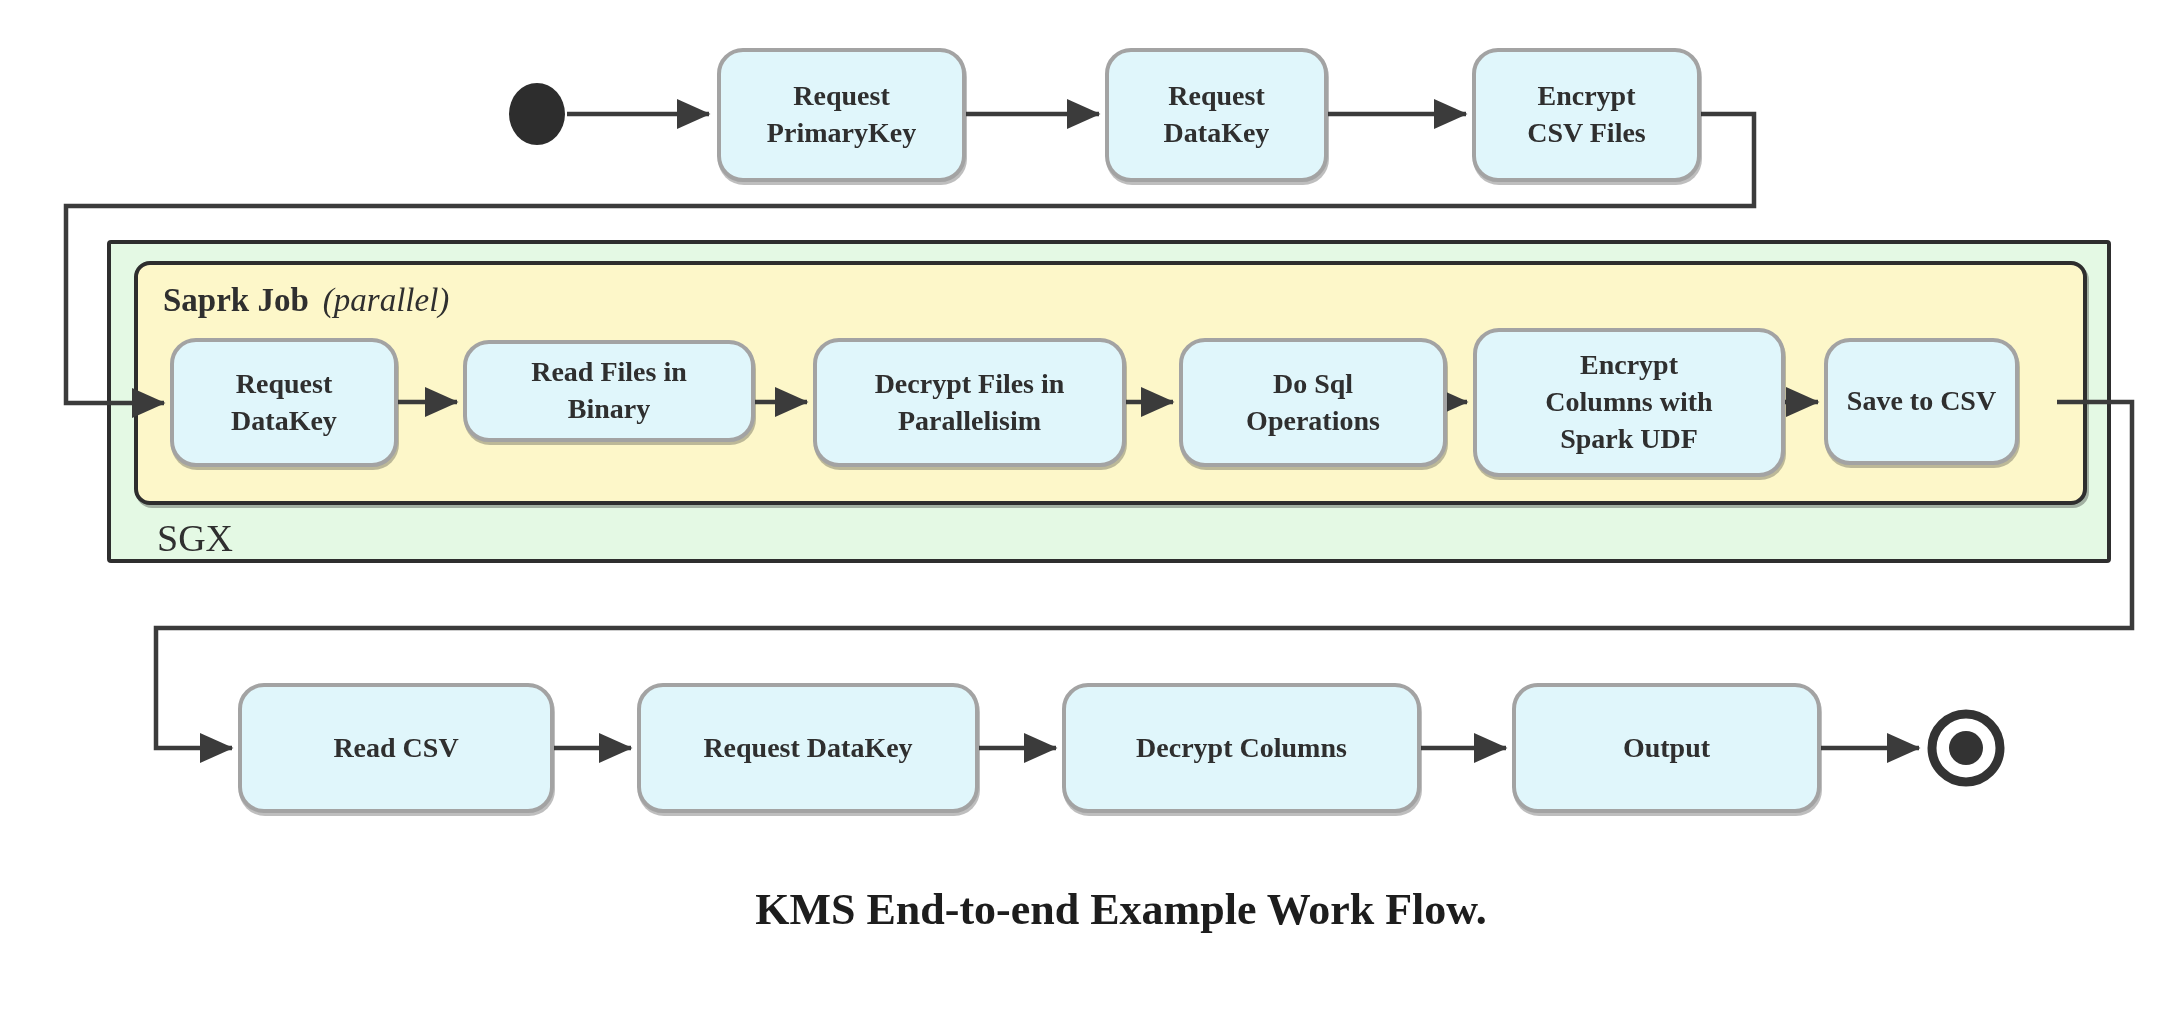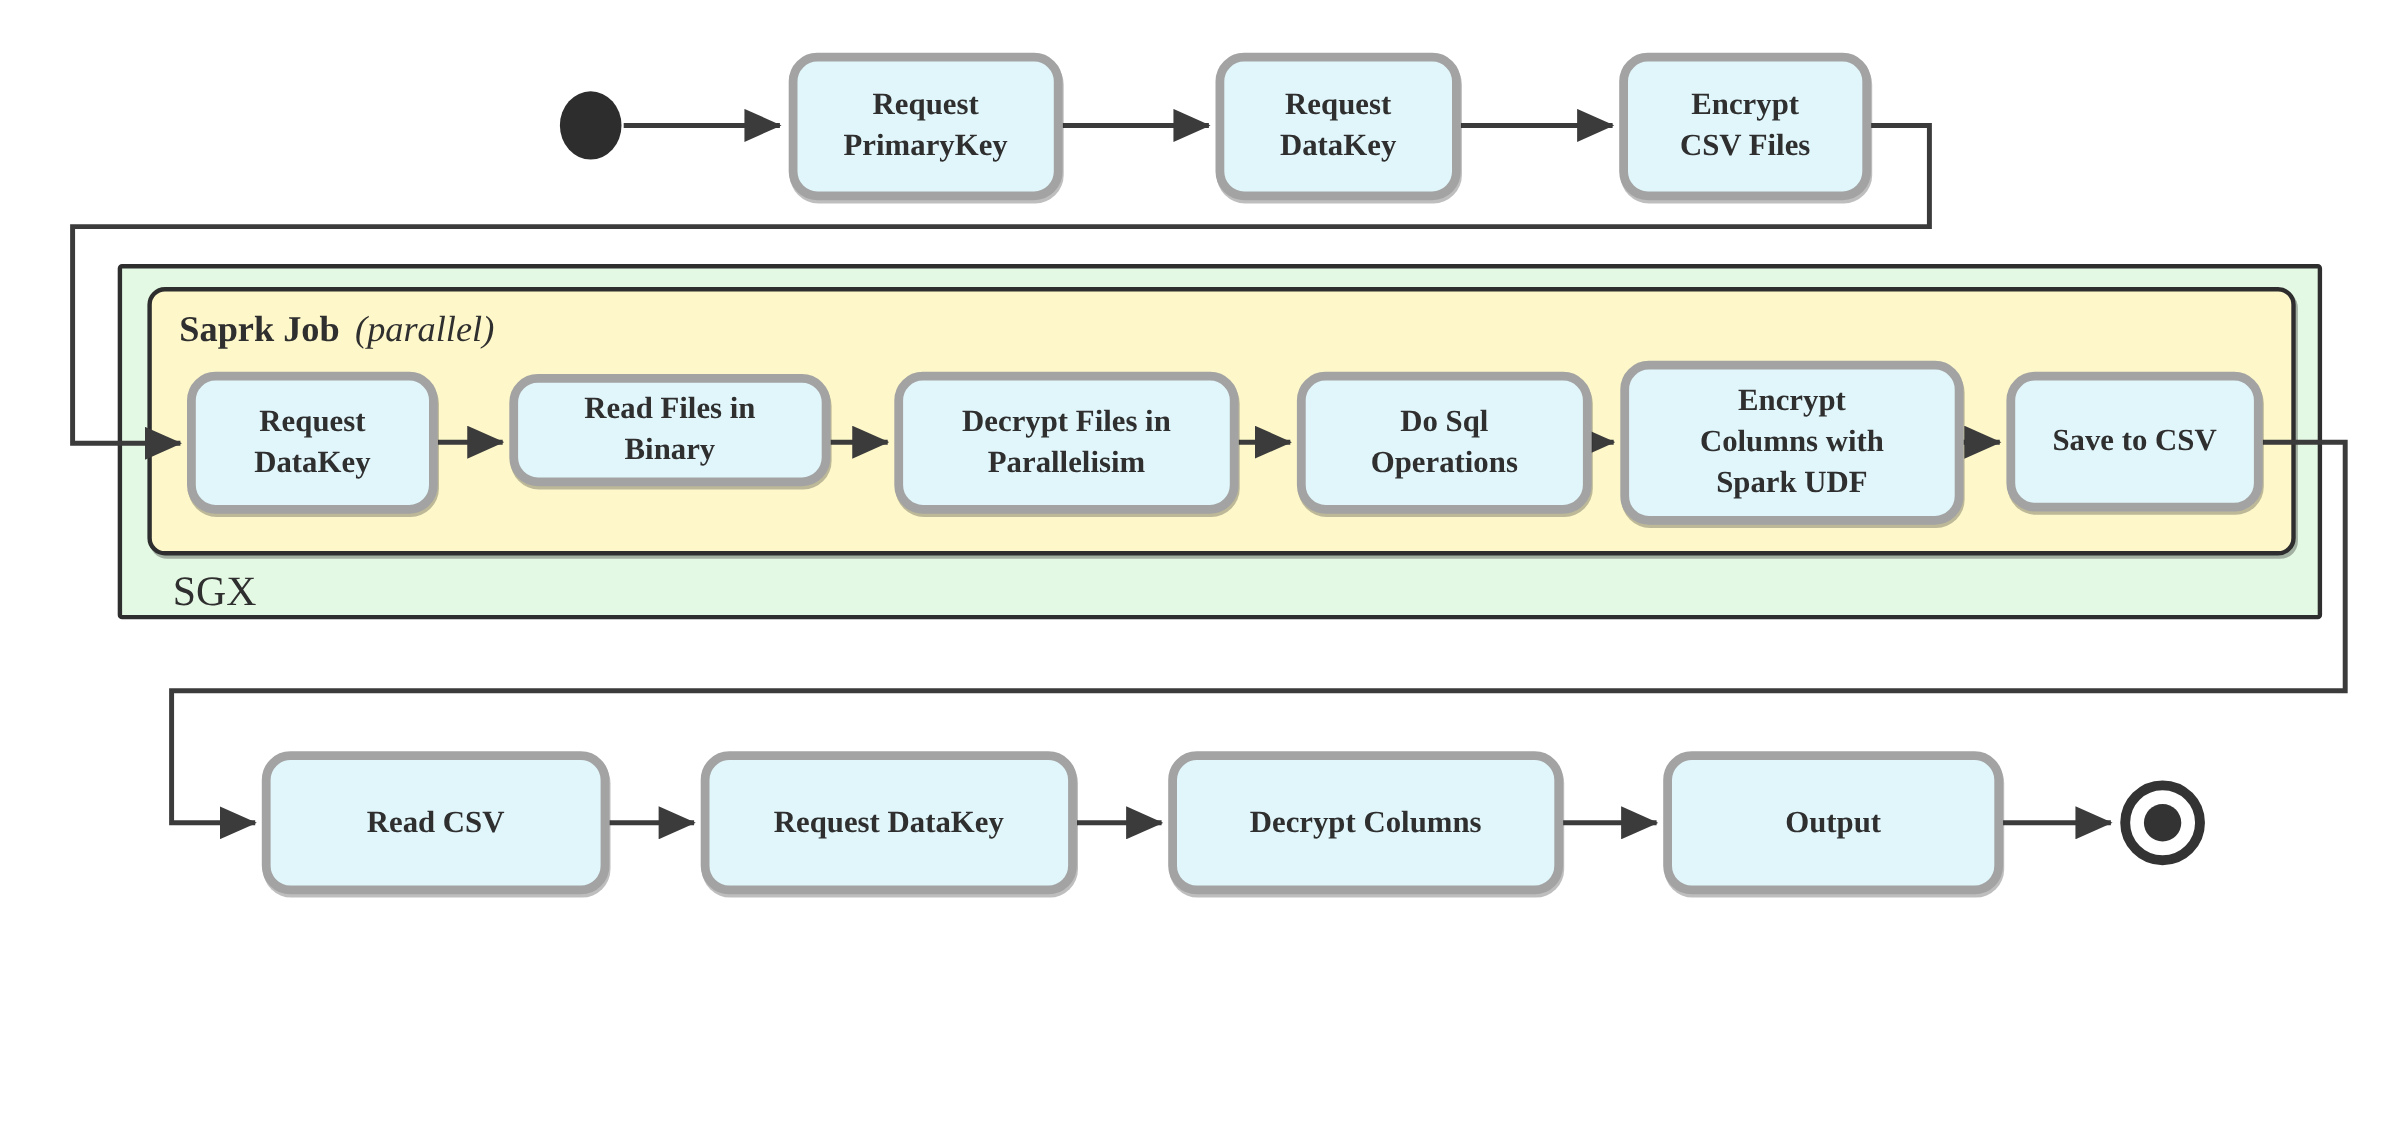--- a/index.html
+++ b/index.html
@@ -21,21 +21,21 @@
     background:#fdf7c9;border:4px solid #2e2e2e;border-radius:16px;
     box-shadow:2px 3px 0 rgba(40,40,40,0.35);
   }
   .container-label{position:absolute;z-index:2;color:#2f2f2f;white-space:nowrap;}
   .spark-label{left:163px;top:282px;font-size:33px;}
   .spark-label .bold{font-weight:bold;}
   .spark-label .ital{font-style:italic;font-weight:normal;margin-left:14px;margin-top:28px;}
   .sgx-label{left:157px;top:516px;font-size:38px;font-weight:normal;}
   .node{
     position:absolute;box-sizing:border-box;z-index:4;
-    background:#e0f6fb;border:8px solid #a3a3a3;border-radius:26px;
+    background:#e0f6fb;border:4px solid #a3a3a3;border-radius:26px;
     display:flex;align-items:center;justify-content:center;
     text-align:center;font-weight:bold;font-size:28px;line-height:1.32;
     color:#2f2f2f;white-space:pre-line;
     box-shadow:1px 3px 0 rgba(40,40,40,0.30);
   }
   .caption{
     position:absolute;left:721px;top:884px;width:800px;z-index:2;
     text-align:center;font-weight:bold;font-size:44px;color:#1d1d1d;
   }
 </style>
@@ -92,21 +92,22 @@
 DataKey</div>
   <div class="node" style="left:463px;top:340px;width:292px;height:102px;">Read Files in
 Binary</div>
   <div class="node" style="left:813px;top:338px;width:313px;height:129px;">Decrypt Files in
 Parallelisim</div>
   <div class="node" style="left:1179px;top:338px;width:268px;height:129px;">Do Sql
 Operations</div>
   <div class="node" style="left:1473px;top:328px;width:312px;height:149px;">Encrypt
 Columns with
 Spark UDF</div>
-  <div class="node" style="left:1824px;top:338px;width:233px;height:127px;">Save to CSV</div>
+  <div class="node" style="left:1824px;top:338px;width:195px;height:127px;">Save to CSV</div>
 
   <div class="node" style="left:238px;top:683px;width:316px;height:130px;">Read CSV</div>
   <div class="node" style="left:637px;top:683px;width:342px;height:130px;">Request DataKey</div>
   <div class="node" style="left:1062px;top:683px;width:359px;height:130px;">Decrypt Columns</div>
   <div class="node" style="left:1512px;top:683px;width:309px;height:130px;">Output</div>
 
+  <div class="caption">KMS End-to-end Example Work Flow.</div>
 
 </div>
 
 </body></html>

